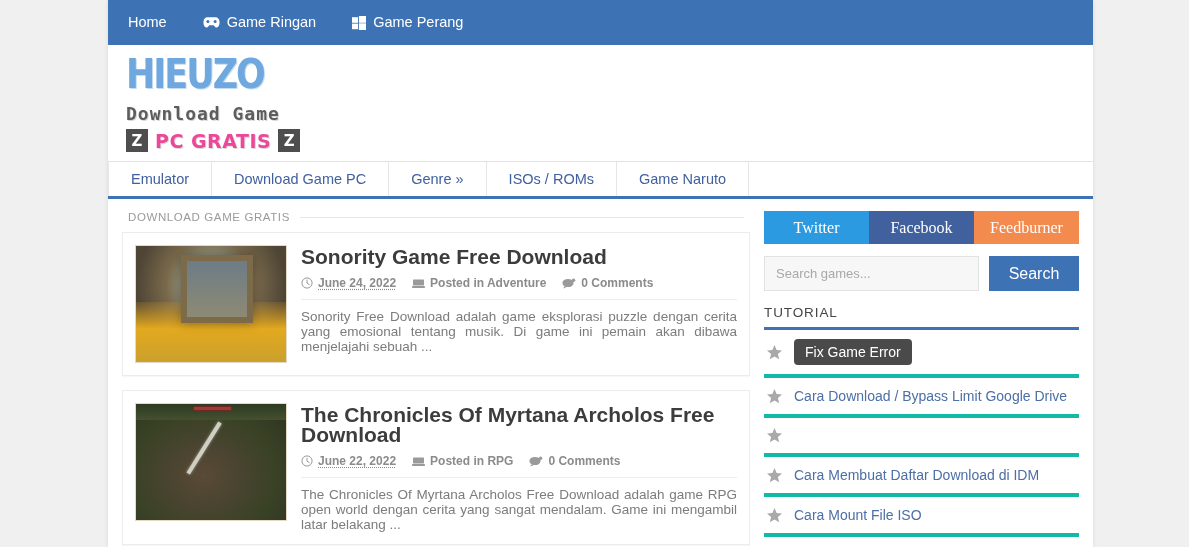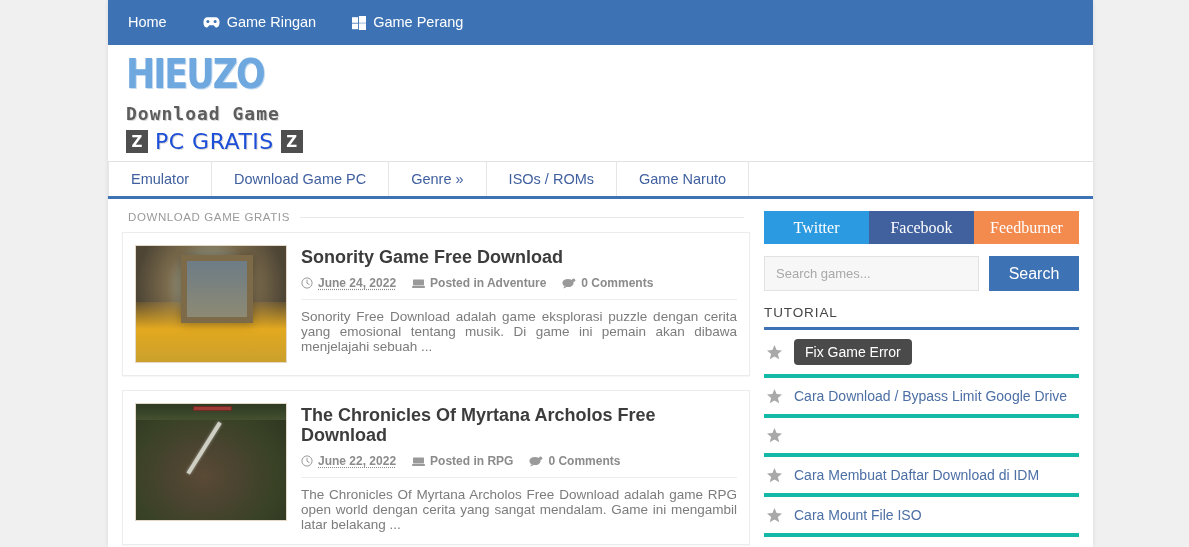--- a/index.html
+++ b/index.html
@@ -87,23 +87,23 @@
     width: 22px; height: 23px;
     background: #4e4e4e;
     color: #ffffff;
     font-size: 15px;
     font-weight: bold;
     display: flex; align-items: center; justify-content: center;
     font-family: "DejaVu Sans", sans-serif;
   }
   .logo-pc {
     font-family: "DejaVu Sans", sans-serif;
-    font-size: 22px;
-    font-weight: normal;
-    color: #1d4ed8;
+    font-size: 19px;
+    font-weight: bold;
+    color: #ec4899;
     letter-spacing: 0.5px;
     text-shadow: 1px 1px 0 #d8d8d8;
   }
 
   
   .menubar {
     height: 38px;
     border-top: 1px solid #e2e2e2;
     border-bottom: 3px solid #3d72b4;
     display: flex;
@@ -188,21 +188,21 @@
     background: #cfcfc3; transform: rotate(32deg);
     box-shadow: 0 0 3px rgba(255,255,255,0.5);
   }
   .thumb-hp {
     position: absolute; left: 38%; top: 2px; width: 26%; height: 5px;
     background: #9e3b34; border: 1px solid #6d2a24;
   }
 
   .post-body { flex: 1; min-width: 0; padding-top: 2px; }
   .post-title {
-    font-size: 18px;
+    font-size: 21px;
     font-weight: bold;
     color: #3c3c3c;
     margin: 0 0 9px 0;
     line-height: 20px;
     cursor: pointer;
   }
   .post-meta {
     display: flex; align-items: flex-start; gap: 16px;
     padding-bottom: 9px;
     border-bottom: 1px solid #ededed;

